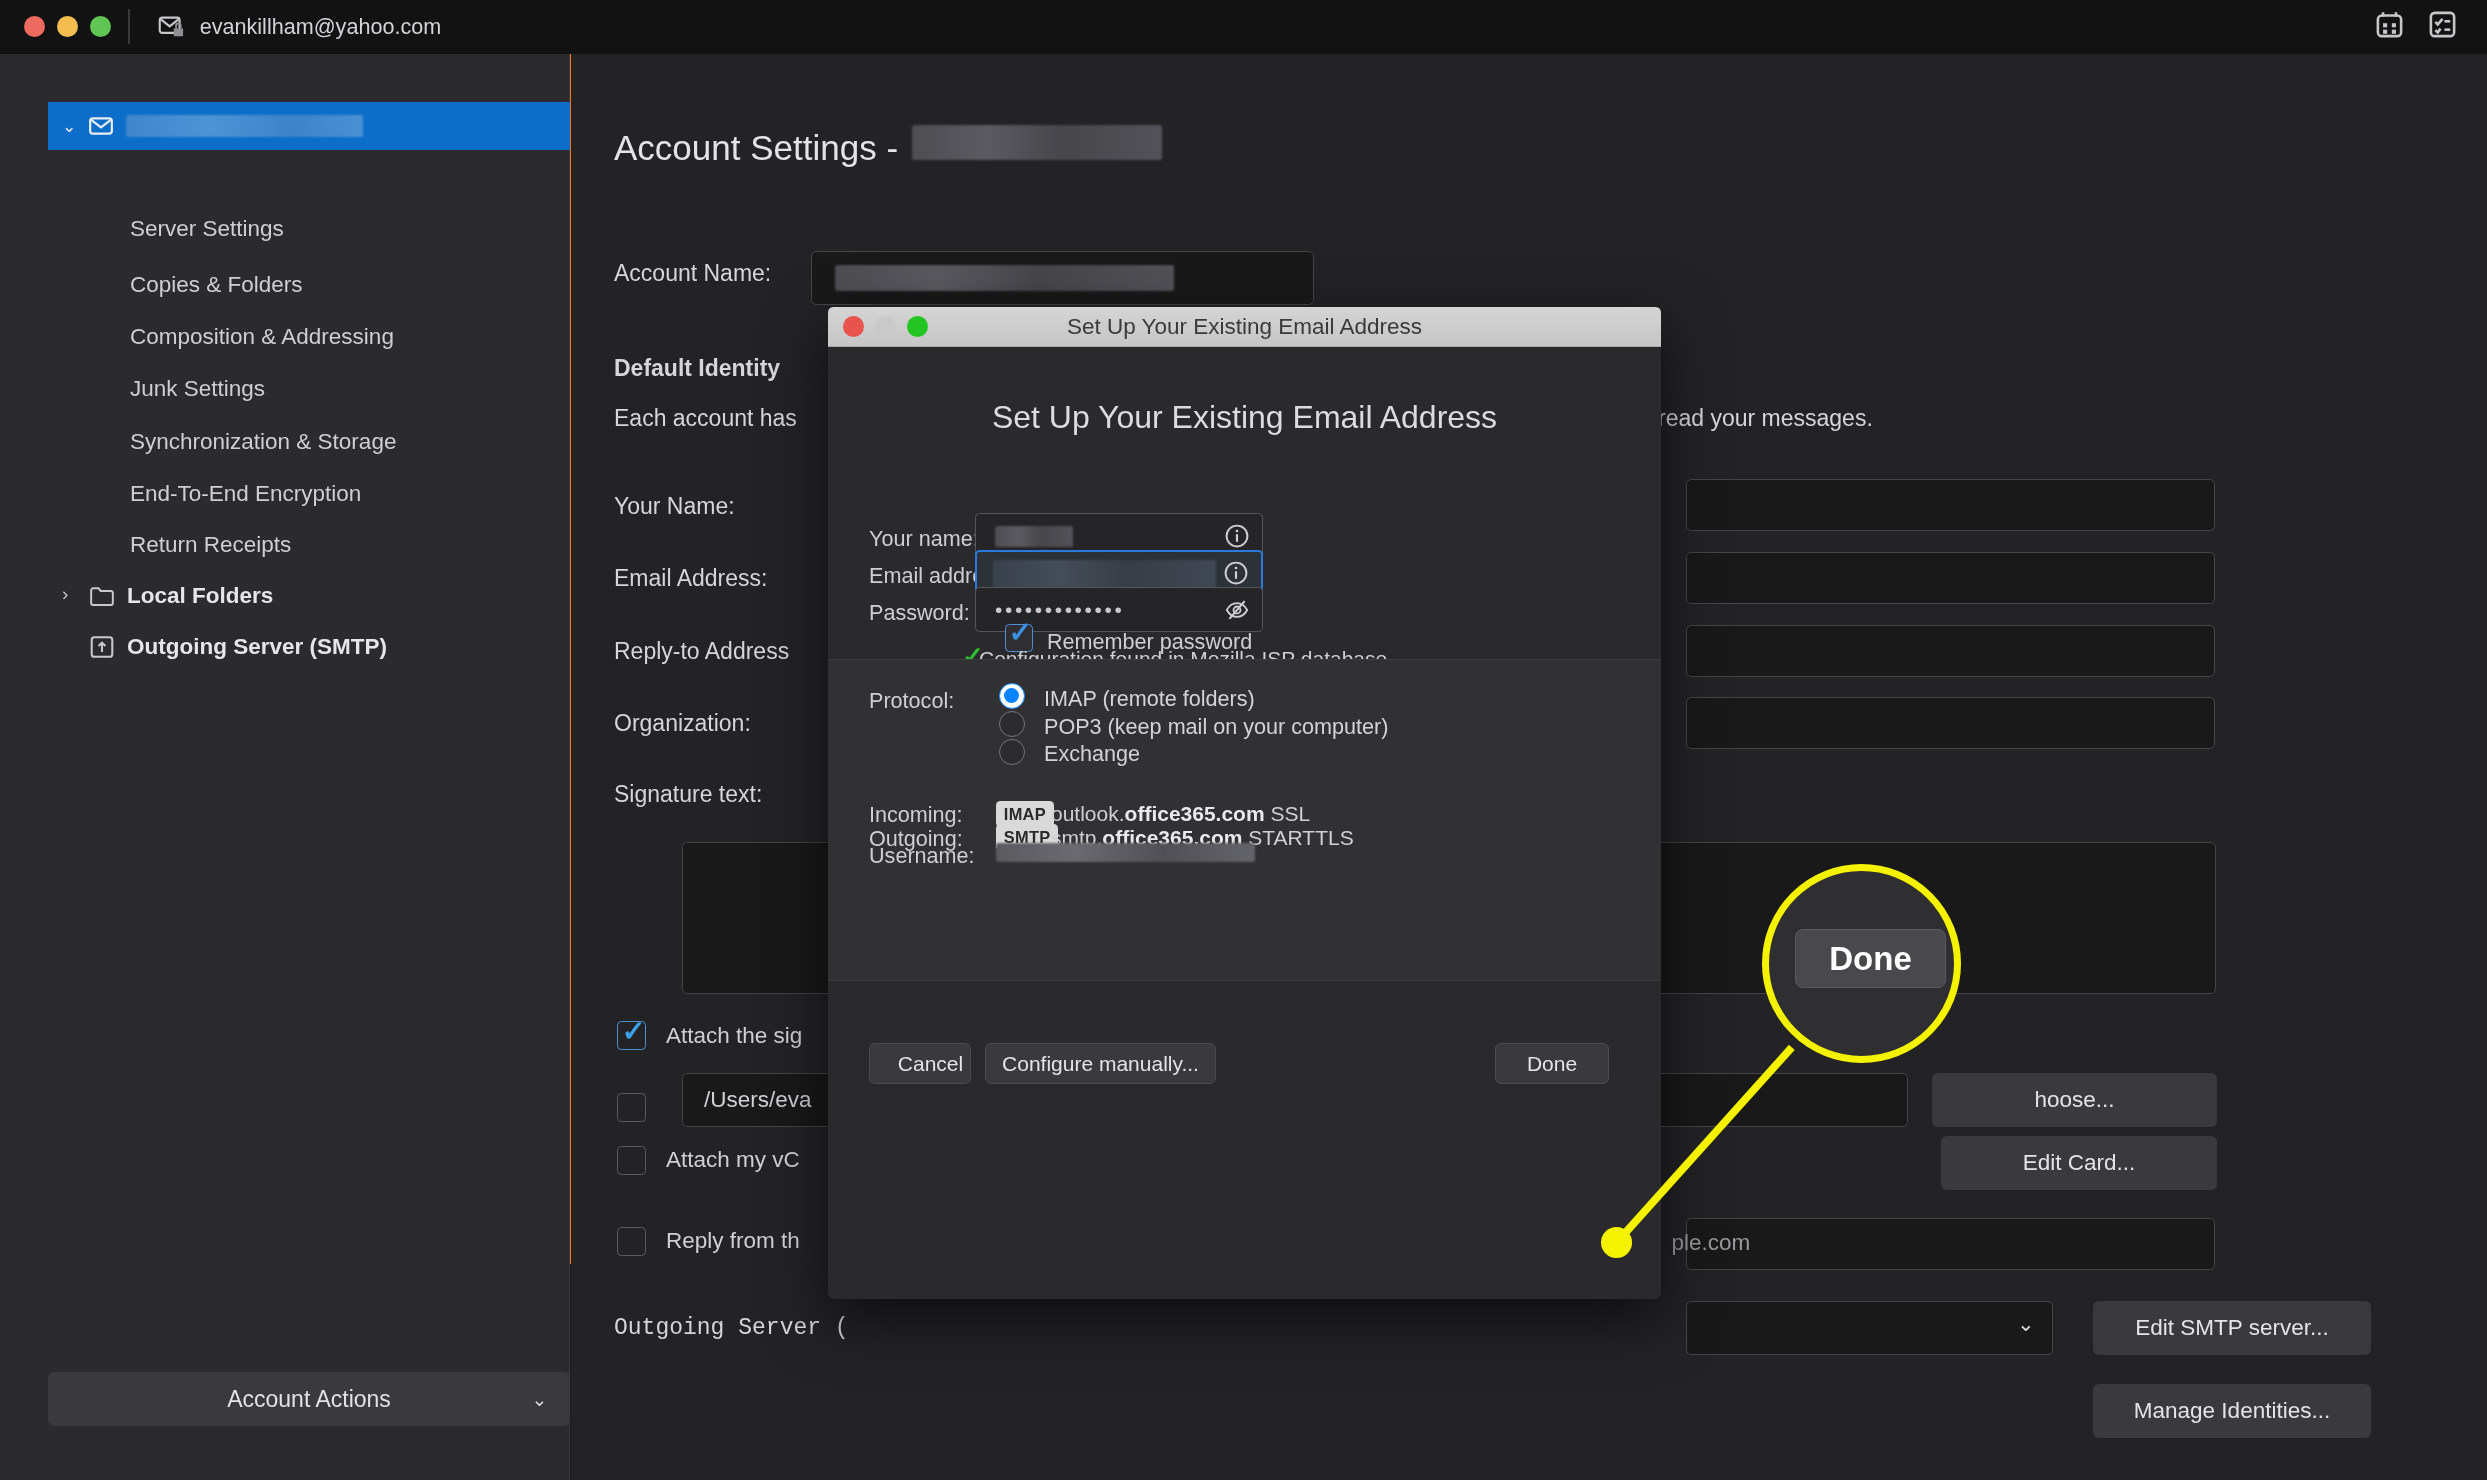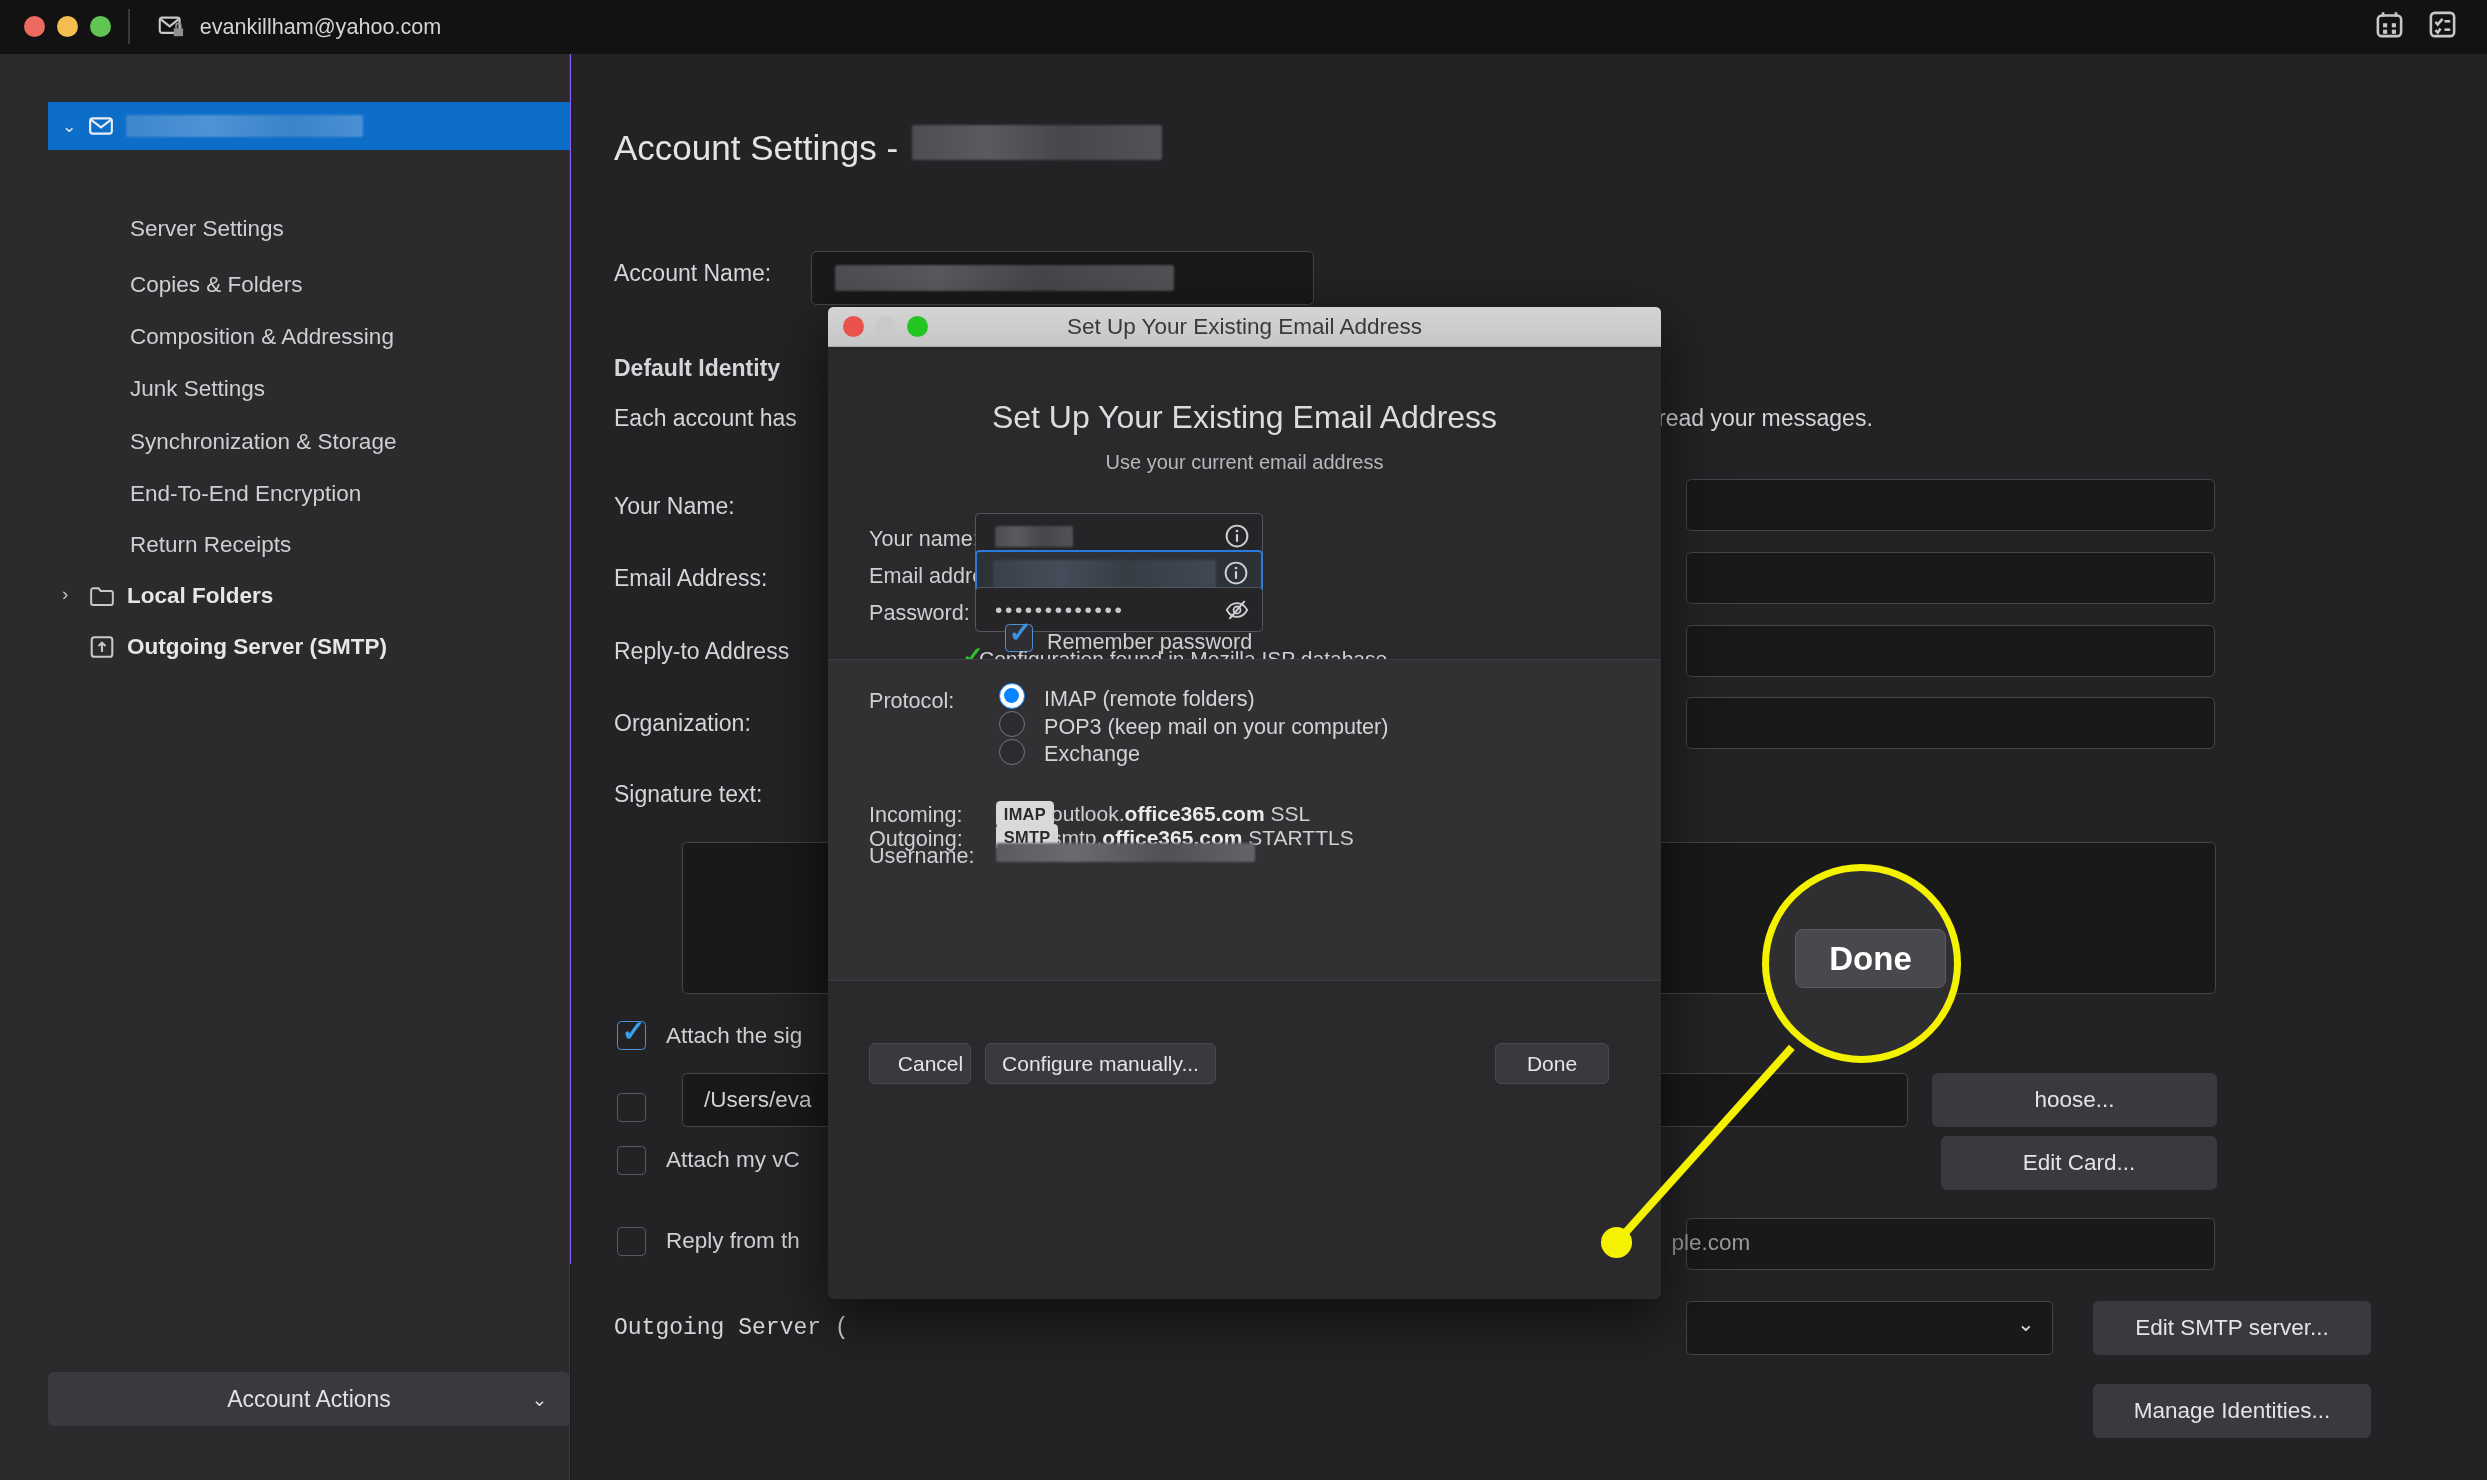--- a/index.html
+++ b/index.html
@@ -2,21 +2,21 @@
 <html style="font-size:14px"><head>
 <meta charset="utf-8">
 <style>
   * { box-sizing: border-box; margin: 0; padding: 0; }
   html, body {
     width: 2487px; height: 1480px;
     background: #1c1c1e;
     font-family: "Liberation Sans", sans-serif;
     overflow: hidden;
   }
-  #app { position: relative; width: 2487px; height: 1264px; background: #8b5cf6; }
+  #app { position: relative; width: 2487px; height: 1264px; background: #f97316; }
 
   
   .tabbar {
     position: absolute; left: 0; top: 0; width: 2487px; height: 54px;
     background: #121213;
     display: flex; align-items: flex-end;
   }
   .traffic { display: flex; align-items: center; gap: 12px; padding: 0 17.3px 17.3px 24px; }
   .dot { width: 21px; height: 21px; border-radius: 50%; }
   .dot.red { background: #ec6a5f; }
@@ -305,21 +305,20 @@
       <div class="dlg-traffic">
         <span class="dlg-dot r"></span>
         <span class="dlg-dot y"></span>
         <span class="dlg-dot g"></span>
       </div>
       <div class="dlg-title">Set Up Your Existing Email Address</div>
     </div>
 
     <div class="dlg-body">
       <div class="dlg-h1">Set Up Your Existing Email Address</div>
-      <div class="dlg-sub">Use your current email address</div>
 
       <div class="d-label" style="left:41px; top:179px;">Your name:</div>
       <div class="d-input" style="left:147px; top:166px; width:288px;">
         <span class="redact" style="position:absolute; left:19px; top:12px; width:78px; height:21px;"></span>
         <svg class="info-ico" viewBox="0 0 24 24">
           <circle cx="12" cy="12" r="9.6" fill="none" stroke="#cfcfd2" stroke-width="1.8"></circle>
           <circle cx="12" cy="7.4" r="1.25" fill="#cfcfd2"></circle>
           <rect x="11" y="10.2" width="2" height="7.4" rx="1" fill="#cfcfd2"></rect>
         </svg>
       </div>

